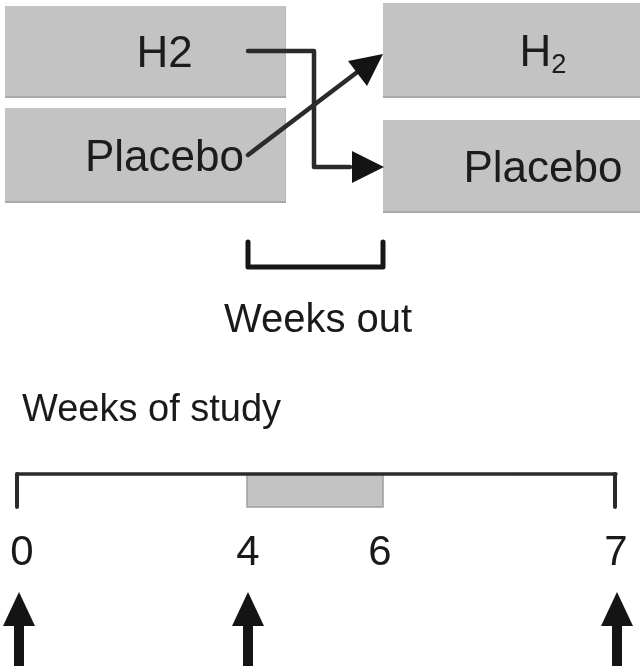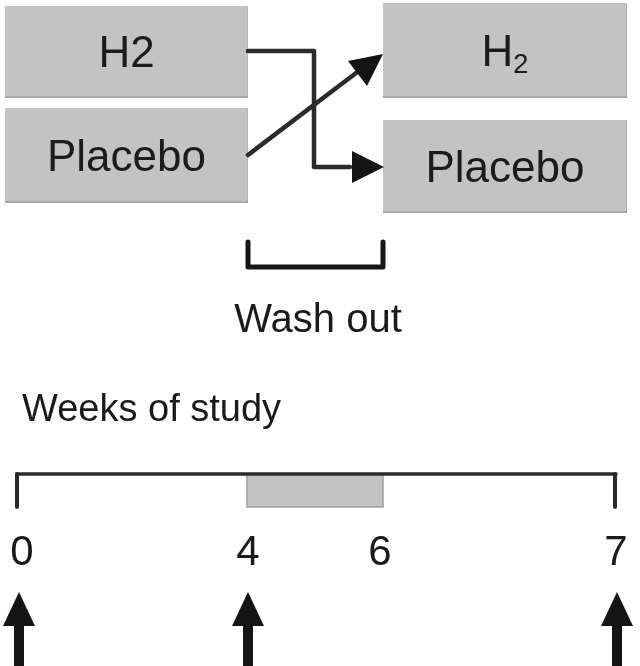--- a/index.html
+++ b/index.html
@@ -18,20 +18,21 @@
   }
   .box {
     position: absolute;
     background: #c3c3c3;
     display: flex;
     align-items: center;
     justify-content: center;
     font-size: 44px;
     color: #1c1c1c;
     box-shadow: inset 0 -2px 0 rgba(0,0,0,0.13), inset -1px 0 0 rgba(0,0,0,0.07);
+    padding-left: 38px;
   }
   .box-l1 { left: 5px;   top: 6px;   width: 243px; height: 92px; }
   .box-l2 { left: 5px;   top: 108px; width: 243px; height: 95px; }
   .box-r1 { left: 383px; top: 3px;   width: 244px; height: 95px; }
   .box-r2 { left: 383px; top: 120px; width: 244px; height: 93px; }
   .box sub {
     font-size: 62%;
     line-height: 0;
     vertical-align: baseline;
     position: relative;
@@ -134,21 +135,21 @@
     <g>
       <rect class="arrow-fill" x="243" y="620" width="10" height="46"></rect>
       <polygon class="arrow-fill" points="248,592 232,626 264,626"></polygon>
     </g>
     <g>
       <rect class="arrow-fill" x="612" y="620" width="10" height="46"></rect>
       <polygon class="arrow-fill" points="617,592 601,626 633,626"></polygon>
     </g>
   </svg>
 
-  <div class="label washout-label">Wash out</div>
+  <div class="label washout-label">Weeks out</div>
   <div class="label weeks-title">Weeks of study</div>
 
   <div class="label tick-label tick-0">0</div>
   <div class="label tick-label tick-4">4</div>
   <div class="label tick-label tick-6">6</div>
   <div class="label tick-label tick-10">7</div>
 
 </div>
 
 </body></html>

